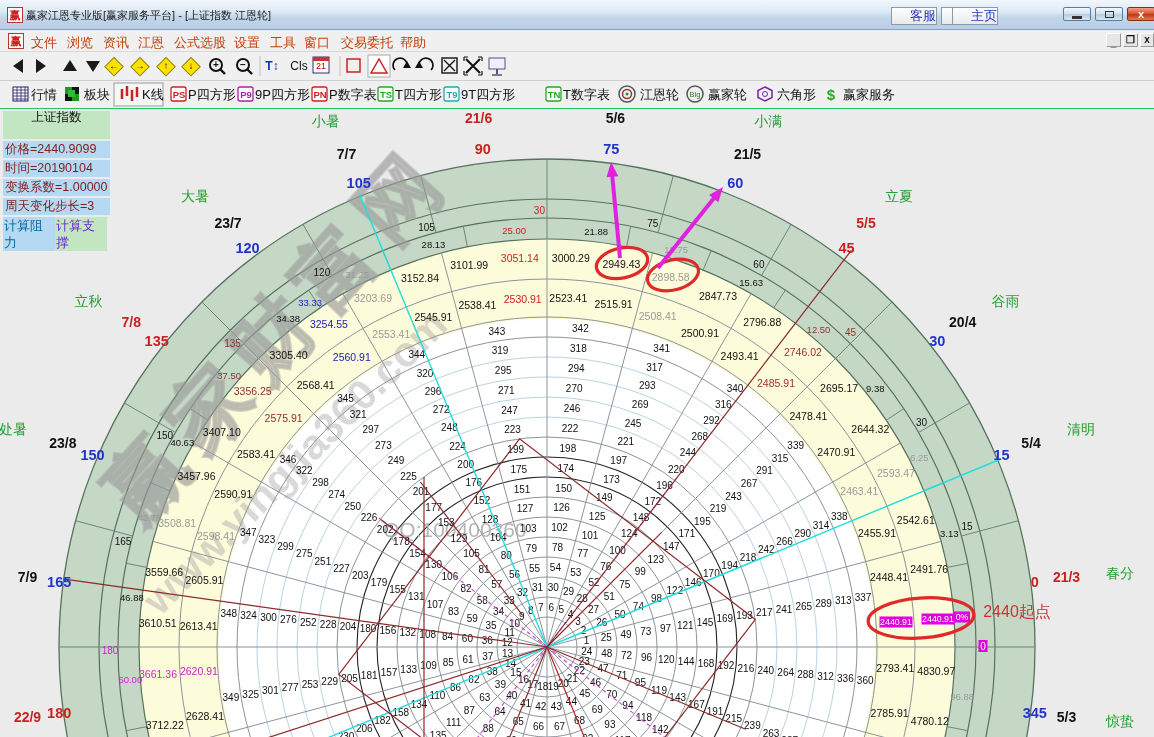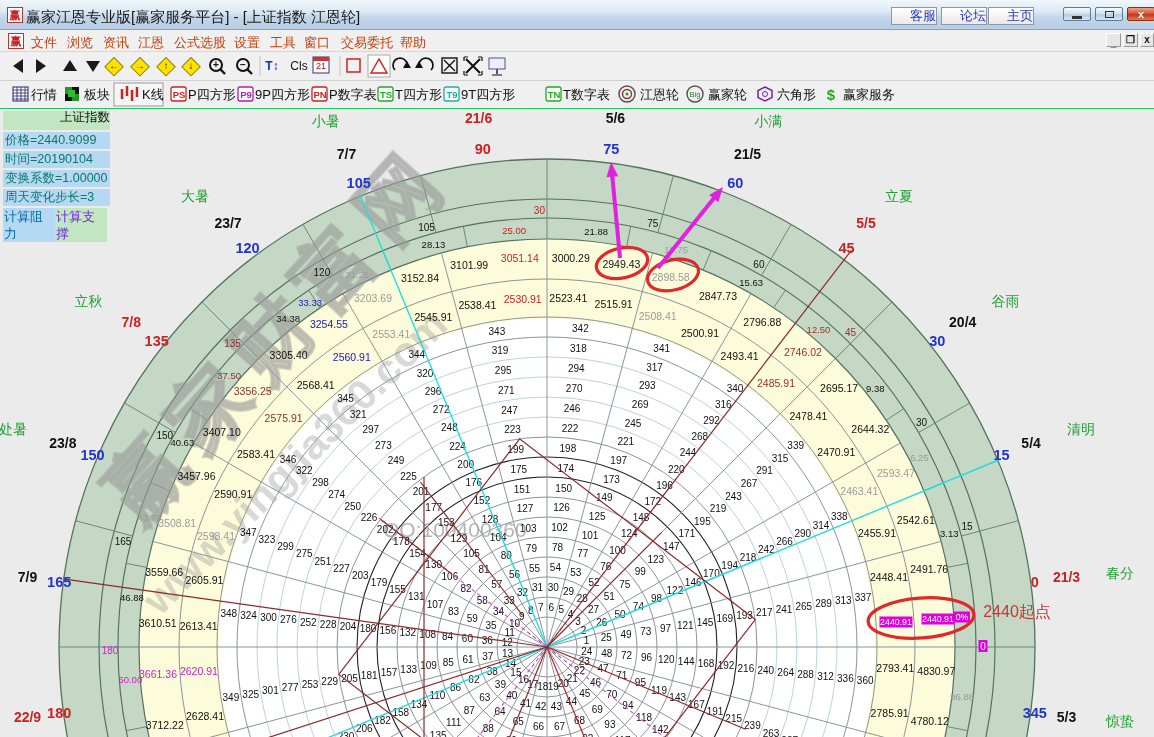--- a/index.html
+++ b/index.html
@@ -1,35 +1,35 @@
 <!DOCTYPE html>
 <html><head><meta charset="utf-8"><style>
 *{margin:0;padding:0;box-sizing:border-box}
 body{width:1154px;height:737px;font-family:"Liberation Sans",sans-serif;overflow:hidden;position:relative;background:#ebebeb}
 #title{position:absolute;left:0;top:0;width:1154px;height:30px;background:linear-gradient(#f2f7fc 0%,#dce9f5 40%,#c3d6ea 60%,#b6cde5 100%);border-bottom:1px solid #8aa4c0}
-#title .txt{position:absolute;left:26px;top:8px;font-size:15px;color:#1a1a1a}
+#title .txt{position:absolute;left:26px;top:8px;font-size:11px;color:#1a1a1a}
 .tbtn{position:absolute;top:7px;height:18px;background:linear-gradient(#ffffff,#e9e9e9);border:1px solid #8899aa;color:#2233bb;font-size:13px;text-align:right;line-height:16px}
 .winbtn{position:absolute;top:7px;width:28px;height:14px;border-radius:2px;border:1px solid #5a7da0;background:linear-gradient(#f4f9fd,#cfe0ef 50%,#b7cce2 55%,#d8e6f2);color:#333;text-align:center}
 #menubar{position:absolute;left:0;top:31px;width:1154px;height:21px;background:#f0f0f0;border-bottom:1px solid #d8d8d8}
 .menui{position:absolute;top:3px;font-size:13px;color:#c2410c}
 .mdibtn{position:absolute;top:2px;width:15px;height:14px;background:#e6e6e6;border:1px solid #999;border-top-color:#fff;border-left-color:#fff;font-size:10px;line-height:12px;text-align:center;color:#111;font-weight:bold}
 #tbar1{position:absolute;left:0;top:52px;width:1154px;height:29px;background:#f0f0f0;border-bottom:1px solid #d0d0d0}
 #tbar2{position:absolute;left:0;top:81px;width:1154px;height:28px;background:#f0f0f0;border-bottom:1px solid #22c55e}
 #content{position:absolute;left:0;top:110px;width:1154px;height:627px;background:#ebebeb;overflow:hidden}
 #panel{position:absolute;left:3px;top:1px;width:107px;font-size:13px;z-index:5}
-.prow{height:17px;line-height:17px;background:#b5d9f2;color:#0f766e;margin-bottom:2px;padding-left:2px;white-space:nowrap;overflow:hidden;font-size:12.5px}
+.prow{height:17px;line-height:17px;background:#b5d9f2;color:#7f1d1d;margin-bottom:2px;padding-left:2px;white-space:nowrap;overflow:hidden;font-size:12.5px}
 svg text{font-family:"Liberation Sans",sans-serif}
 </style></head><body>
 
 <div id="title">
 <div style="position:absolute;left:7px;top:7px;width:16px;height:16px;background:#fff;border:1px solid #b33;color:#c22;font-weight:bold;font-size:11px;text-align:center;line-height:15px">赢</div>
 <div class="txt">赢家江恩专业版[赢家服务平台] - [上证指数 江恩轮]</div>
 <div class="tbtn" style="left:891px;width:46px">客服</div>
 <div class="tbtn" style="left:941px;width:46px">论坛</div>
-<div class="tbtn" style="left:988px;width:46px">主页</div>
+<div class="tbtn" style="left:952px;width:46px">主页</div>
 <div class="winbtn" style="left:1063px">
       <div style="width:10px;height:3px;background:#333;margin:8px auto 0"></div>
     </div>
 <div class="winbtn" style="left:1095px">
       <div style="width:9px;height:7px;border:1.5px solid #333;margin:3px auto 0"></div>
     </div>
 <div class="winbtn" style="left:1127px;background:linear-gradient(#f0a088,#d95636 45%,#c03a1a 55%,#e07a54);border-color:#8b2c12;color:#fff;font-weight:bold;font-size:11px;line-height:13px">x</div>
 </div>
 <div id="menubar">
 <div style="position:absolute;left:8px;top:2px;width:16px;height:16px;background:#fff;border:1px solid #b33;color:#c22;font-weight:bold;font-size:11px;text-align:center;line-height:15px">赢</div>
@@ -674,19 +674,19 @@
 <text x="88.4" y="305.7" font-size="14" fill="#22a033" text-anchor="middle">立秋</text>
 <text x="92.5" y="459.7" font-size="14.5" fill="#2233cc" font-weight="bold" text-anchor="middle">150</text>
 <text x="62.9" y="447.7" font-size="14" fill="#111111" font-weight="bold" text-anchor="middle">23/8</text>
 <text x="13.0" y="434.3" font-size="14" fill="#22a033" text-anchor="middle">处暑</text>
 <text x="59.2" y="586.6" font-size="14.5" fill="#2233cc" font-weight="bold" text-anchor="middle">165</text>
 <text x="27.5" y="582.3" font-size="14" fill="#111111" font-weight="bold" text-anchor="middle">7/9</text>
 <text x="59.2" y="717.9" font-size="14.5" fill="#cc2020" font-weight="bold" text-anchor="middle">180</text>
 <text x="27.5" y="721.7" font-size="14" fill="#cc2020" font-weight="bold" text-anchor="middle">22/9</text>
 </svg>
 <div id="panel">
-<div class="prow" style="background:#c2e6c2;color:#111;text-align:right;padding-left:0;height:19px;line-height:13px">上证指数</div>
+<div class="prow" style="background:#c2e6c2;color:#111;text-align:center;padding-left:0;height:28px;line-height:13px">上证指数</div>
 <div class="prow">价格=2440.9099</div>
 <div class="prow">时间=20190104</div>
 <div class="prow">变换系数=1.00000</div>
 <div class="prow">周天变化步长=3</div>
 <div style="height:17px;line-height:17px"><div style="display:inline-block;width:52px;background:#b5d9f2;color:#0369a1;padding-left:1px">计算阻力</div><div style="display:inline-block;width:52px;background:#c2e6c2;color:#6d28d9;padding-left:1px">计算支撑</div></div>
 </div>
 </div>
 </body></html>

